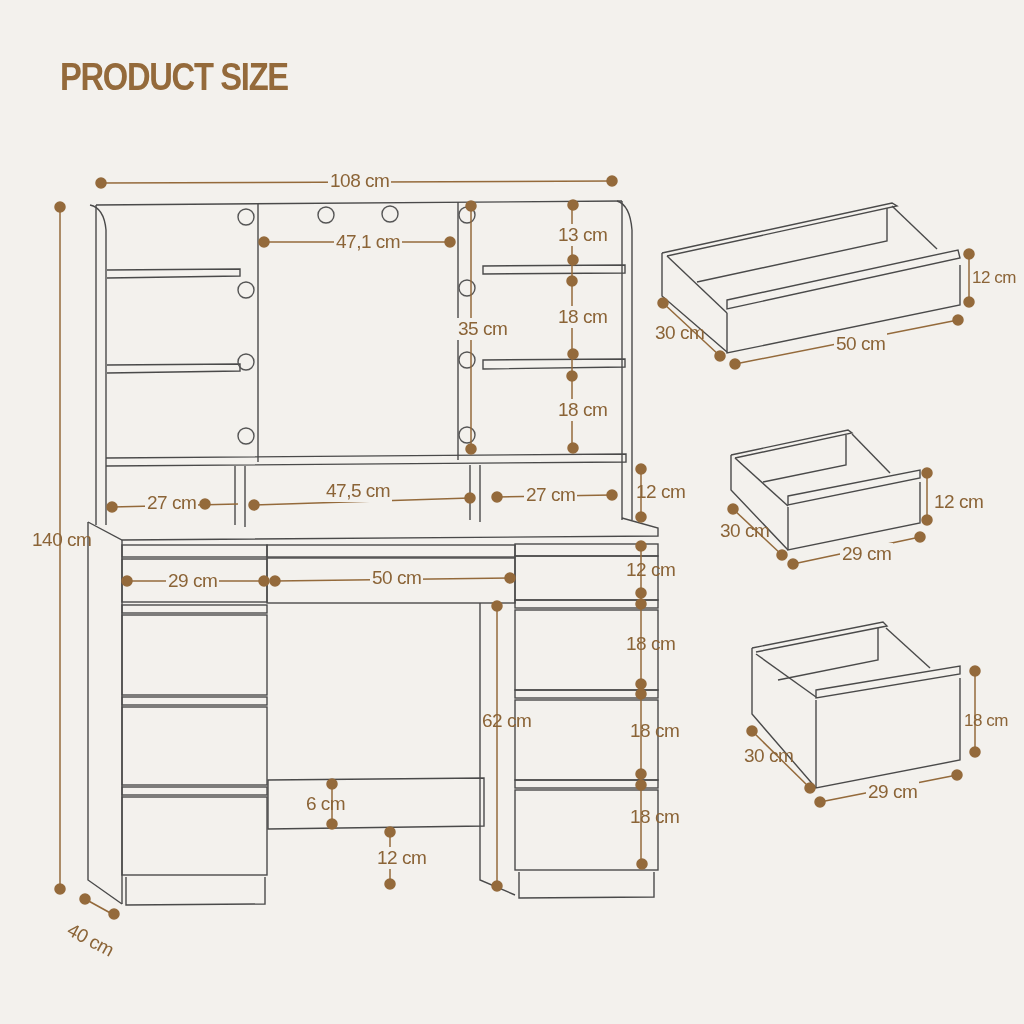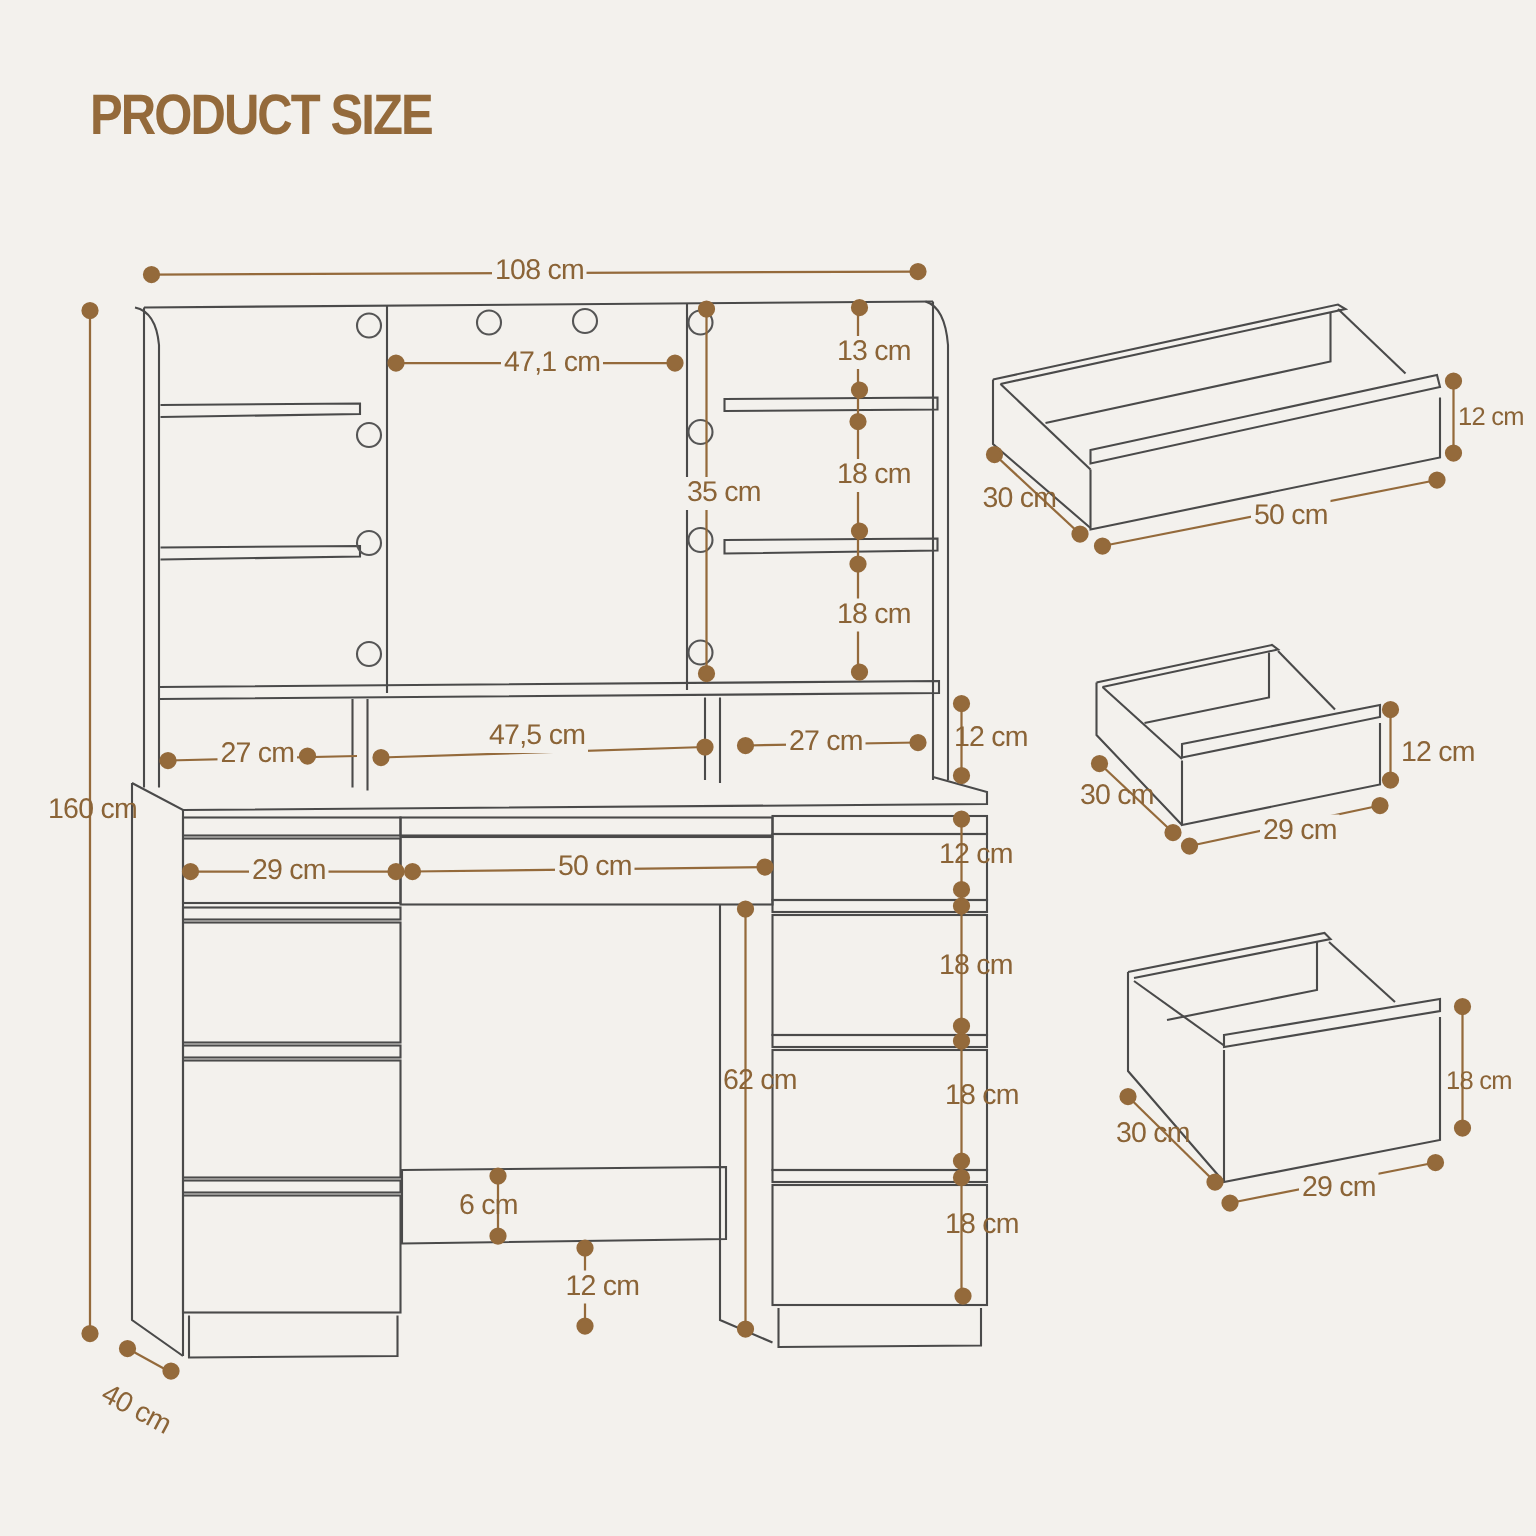--- a/index.html
+++ b/index.html
@@ -199,21 +199,21 @@
 <span class="lbl" style="left:328px;top:170px;">108 cm</span>
 <span class="lbl" style="left:334px;top:231px;">47,1 cm</span>
 <span class="lbl" style="left:556px;top:224px;text-align:center;">13 cm</span>
 <span class="lbl" style="left:556px;top:306px;">18 cm</span>
 <span class="lbl" style="left:556px;top:399px;">18 cm</span>
 <span class="lbl" style="left:456px;top:318px;">35 cm</span>
 <span class="lbl" style="left:145px;top:492px;">27 cm</span>
 <span class="lbl" style="left:324px;top:480px;">47,5 cm</span>
 <span class="lbl" style="left:524px;top:484px;">27 cm</span>
 <span class="lbl clear" style="left:634px;top:481px;">12 cm</span>
-<span class="lbl clear" style="left:30px;top:529px;">160 cm</span>
+<span class="lbl clear" style="left:30px;top:529px;">140 cm</span>
 <span class="lbl" style="left:166px;top:570px;">29 cm</span>
 <span class="lbl" style="left:370px;top:567px;">50 cm</span>
 <span class="lbl clear" style="left:624px;top:559px;">12 cm</span>
 <span class="lbl clear" style="left:624px;top:633px;">18 cm</span>
 <span class="lbl clear" style="left:628px;top:720px;">18 cm</span>
 <span class="lbl clear" style="left:628px;top:806px;">18 cm</span>
 <span class="lbl clear" style="left:480px;top:710px;">62 cm</span>
 <span class="lbl clear" style="left:304px;top:793px;">6 cm</span>
 <span class="lbl" style="left:375px;top:847px;">12 cm</span>
 <span class="lbl clear" style="left:72px;top:918px;transform:rotate(28deg);transform-origin:left top;">40 cm</span>

